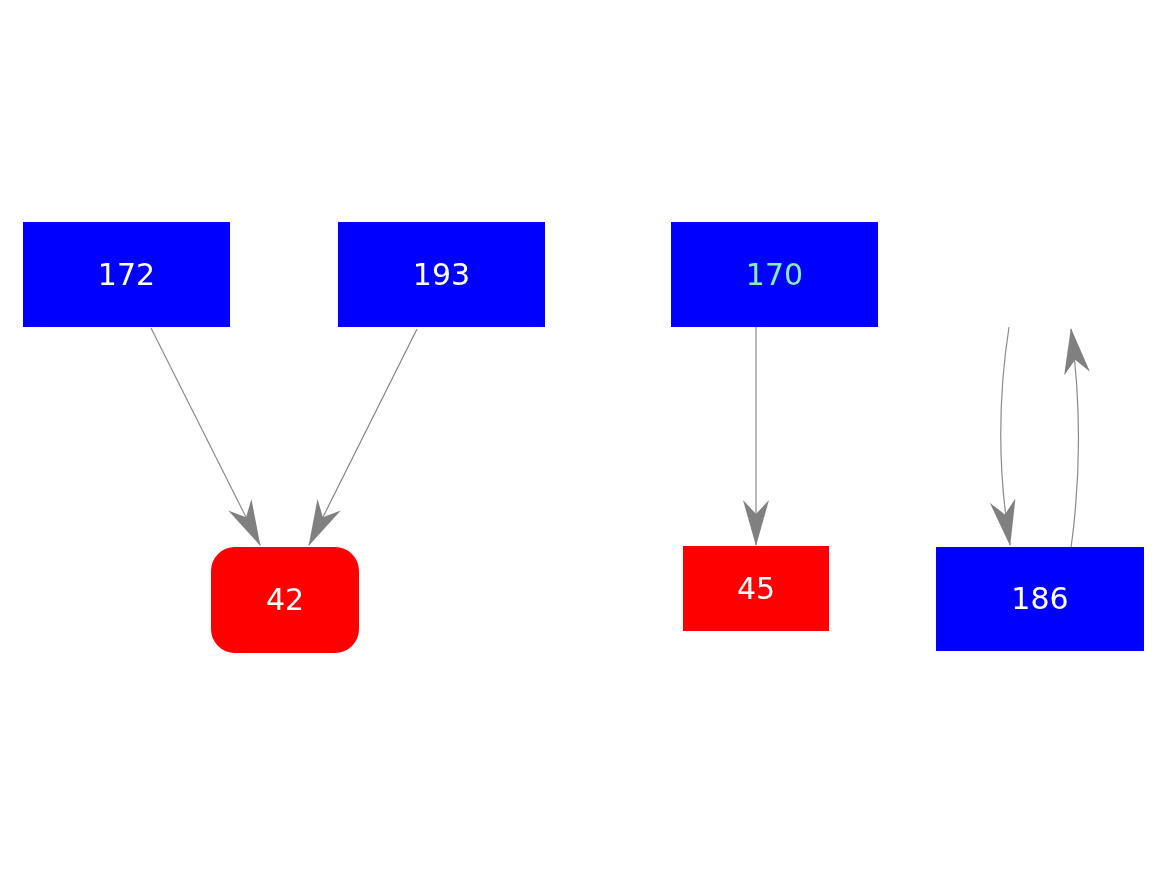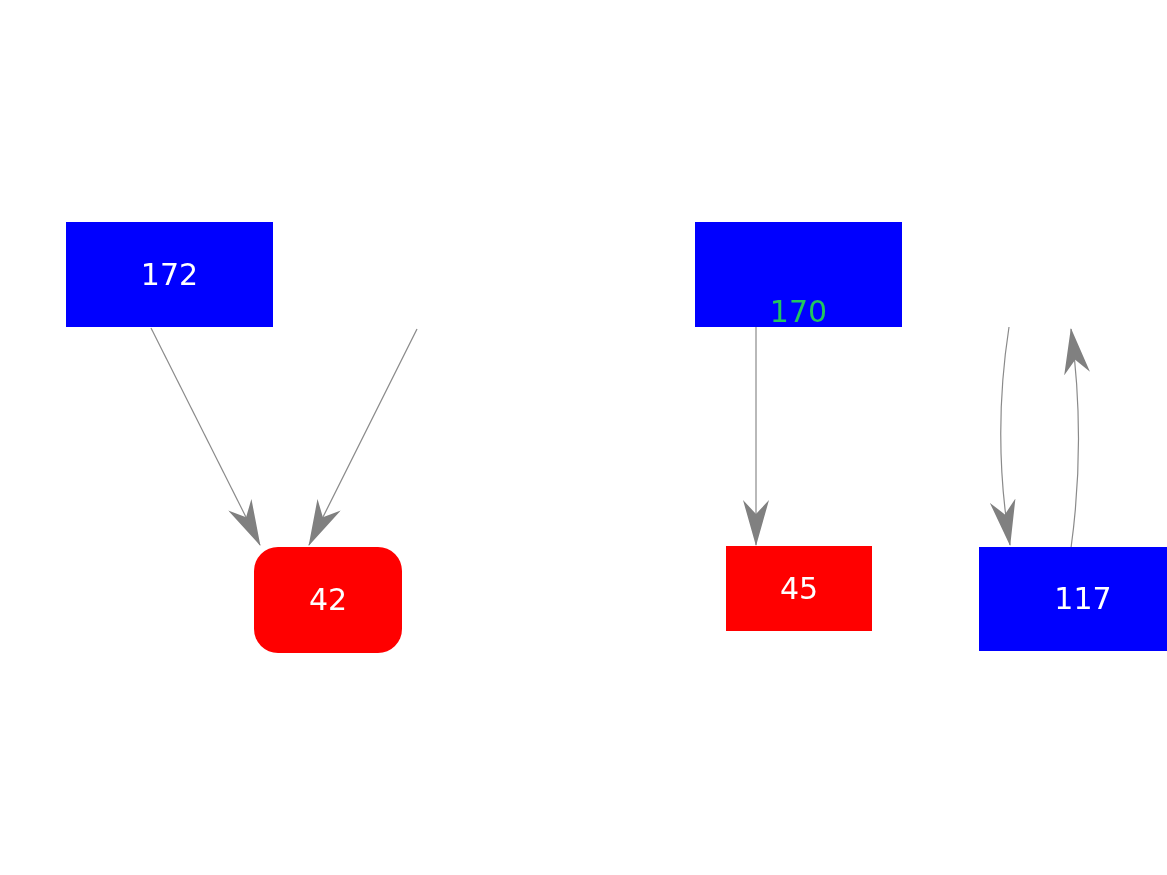--- a/index.html
+++ b/index.html
@@ -24,21 +24,20 @@
   }
   .node {
     position: absolute;
     display: flex;
     align-items: center;
     justify-content: center;
     color: #ffffff;
     font-size: 30px;
     line-height: 1;
     user-select: none;
-    margin-left: 43px;
   }
 </style>
 </head>
 <body>
 
 <div id="canvas">
 
   <svg id="edge-layer" viewBox="0 0 1167 875" xmlns="http://www.w3.org/2000/svg">
     <defs>
       <marker id="arrowhead" viewBox="0 0 46 26" refX="45" refY="13" markerWidth="46" markerHeight="26" markerUnits="userSpaceOnUse" orient="auto">
@@ -50,26 +49,29 @@
         <path d="M 417 329 L 309 545" fill="none" stroke="#8a8a8a" stroke-width="1.2" marker-end="url(#arrowhead)"></path>
         <path d="M 756 327 L 756 545" fill="none" stroke="#8a8a8a" stroke-width="1.2" marker-end="url(#arrowhead)"></path>
         <path d="M 1009 327 Q 992 437 1010 545" fill="none" stroke="#8a8a8a" stroke-width="1.2" marker-end="url(#arrowhead)"></path>
         <path d="M 1071 548 Q 1086 439 1071 329" fill="none" stroke="#8a8a8a" stroke-width="1.2" marker-end="url(#arrowhead)"></path>
       </g>
   </svg>
 
   <div class="node" style="left: 23px; top: 222px; width: 207px; height: 105px; background: rgb(0, 0, 255); color: rgb(255, 255, 255);">
     <span>172</span>
   </div>
-  <div class="node" style="left: 652px; top: 222px; width: 207px; height: 105px; background: rgb(0, 0, 255); color: #22c55e; align-items: flex-end;">
+  <div class="node" style="left: 338px; top: 222px; width: 207px; height: 105px; background: rgb(0, 0, 255); color: rgb(255, 255, 255);">
+    <span>193</span>
+  </div>
+  <div class="node" style="left: 671px; top: 222px; width: 207px; height: 105px; background: rgb(0, 0, 255); color: #86efac;">
     <span>170</span>
   </div>
   <div class="node" style="left: 211px; top: 547px; width: 148px; height: 106px; background: rgb(255, 0, 0); color: rgb(255, 255, 255); border-radius: 24px;">
     <span>42</span>
   </div>
   <div class="node" style="left: 683px; top: 546px; width: 146px; height: 85px; background: rgb(255, 0, 0); color: rgb(255, 255, 255);">
     <span>45</span>
   </div>
   <div class="node" style="left: 936px; top: 547px; width: 208px; height: 104px; background: rgb(0, 0, 255); color: rgb(255, 255, 255);">
-    <span>117</span>
+    <span>186</span>
   </div>
 
 </div>
 
 </body></html>

